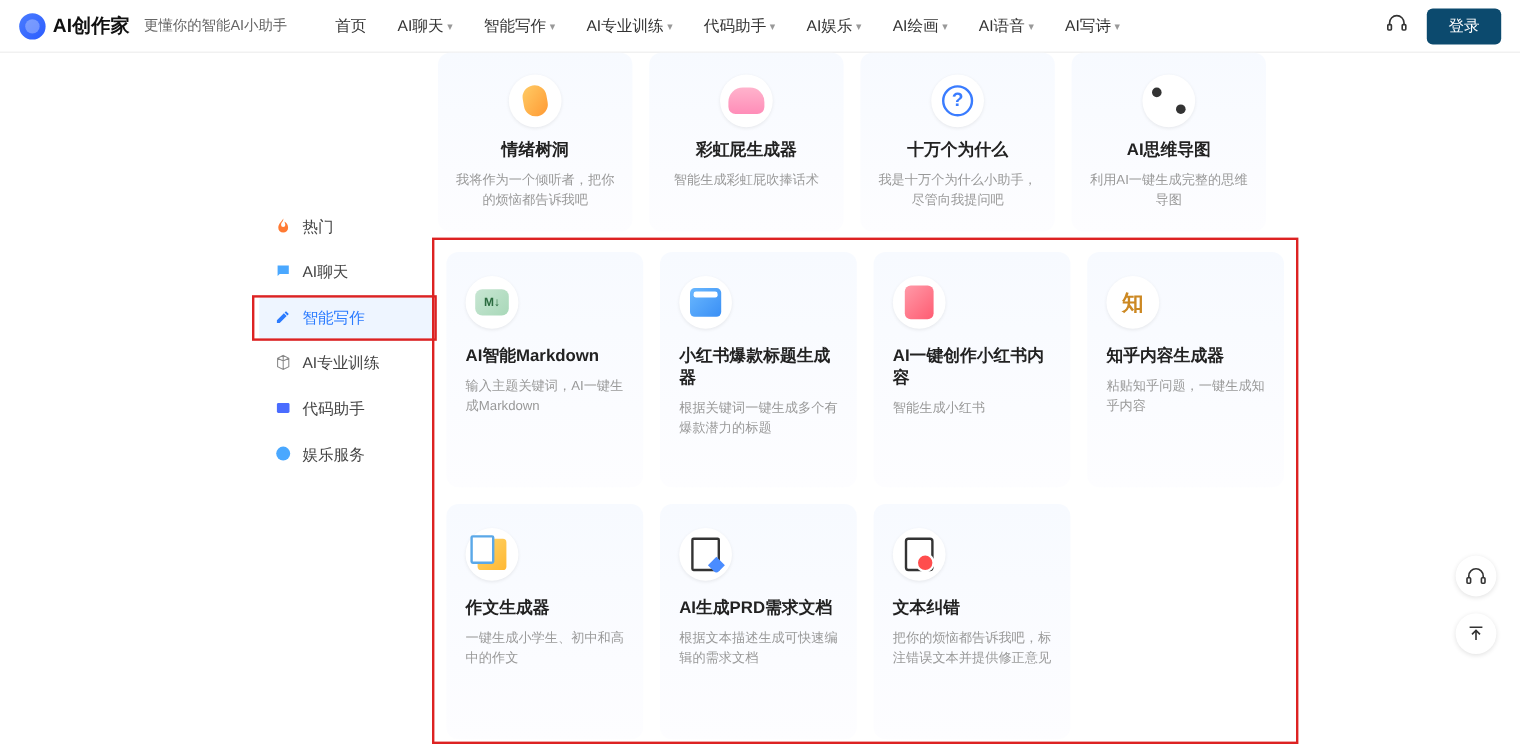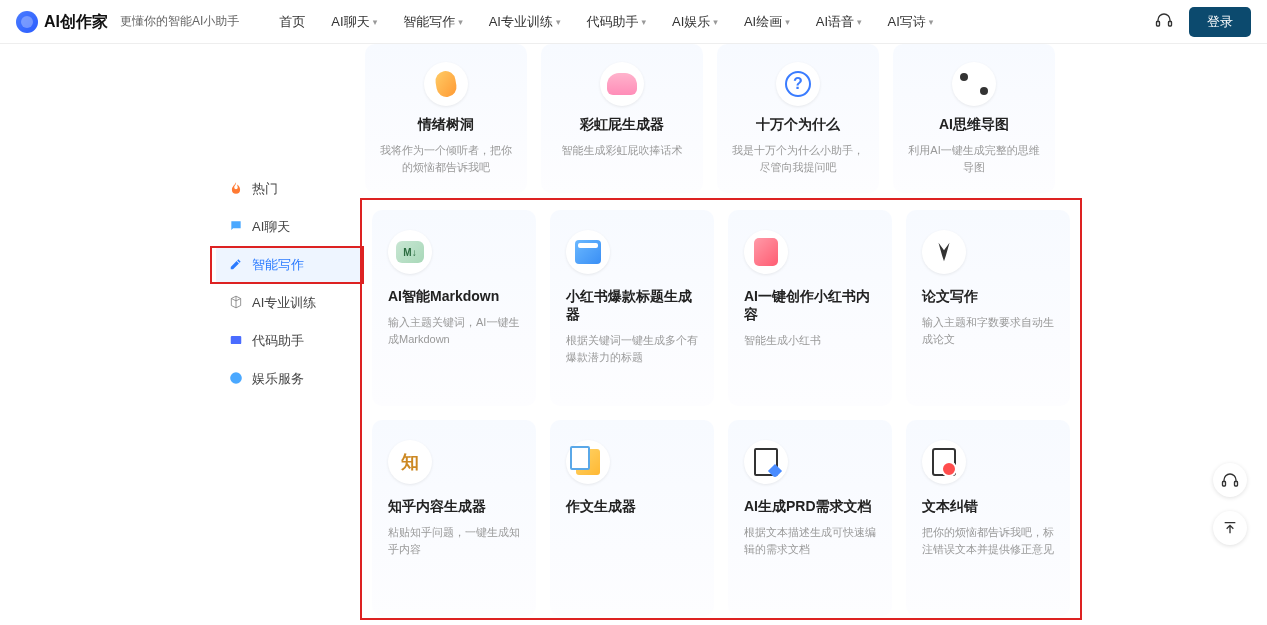--- a/index.html
+++ b/index.html
@@ -198,39 +198,31 @@
       </div>
       <div class="card left-align">
         <div class="card-icon">
           <div class="ic-xhs-content"></div>
         </div>
         <div class="card-title">AI一键创作小红书内容</div>
         <div class="card-desc">智能生成小红书</div>
       </div>
       <div class="card left-align">
         <div class="card-icon">
-          <svg class="ic-paper" viewBox="0 0 24 24" fill="#333">
-            <path d="M6 2l6 8 6-8-4 14-2 6-2-6z"></path>
-          </svg>
-        </div>
-        <div class="card-title">论文写作</div>
-        <div class="card-desc">输入主题和字数要求自动生成论文</div>
-      </div>
-      <div class="card left-align">
-        <div class="card-icon">
           <div class="ic-zhihu">知</div>
         </div>
         <div class="card-title">知乎内容生成器</div>
         <div class="card-desc">粘贴知乎问题，一键生成知乎内容</div>
       </div>
       <div class="card left-align">
         <div class="card-icon">
           <div class="ic-essay"></div>
         </div>
         <div class="card-title">作文生成器</div>
+        <div class="card-desc">一键生成小学生、初中和高中的作文</div>
       </div>
       <div class="card left-align">
         <div class="card-icon">
           <div class="ic-prd"></div>
         </div>
         <div class="card-title">AI生成PRD需求文档</div>
         <div class="card-desc">根据文本描述生成可快速编辑的需求文档</div>
       </div>
       <div class="card left-align">
         <div class="card-icon">

